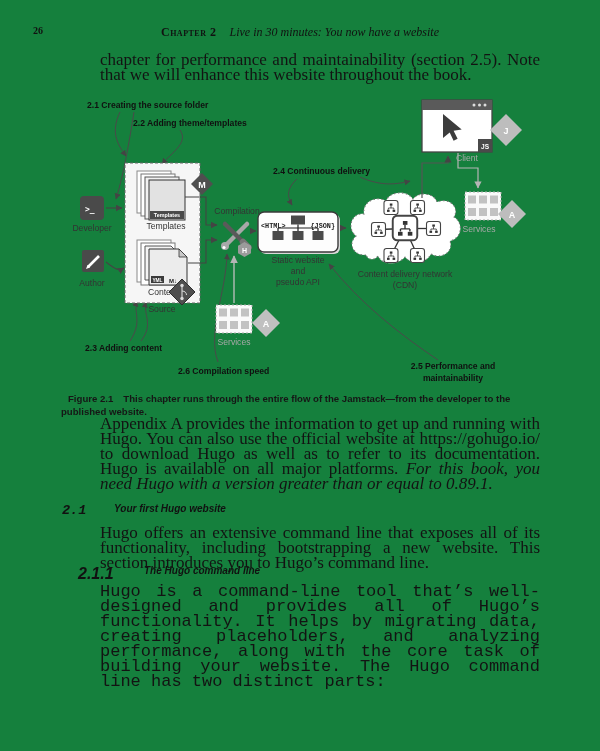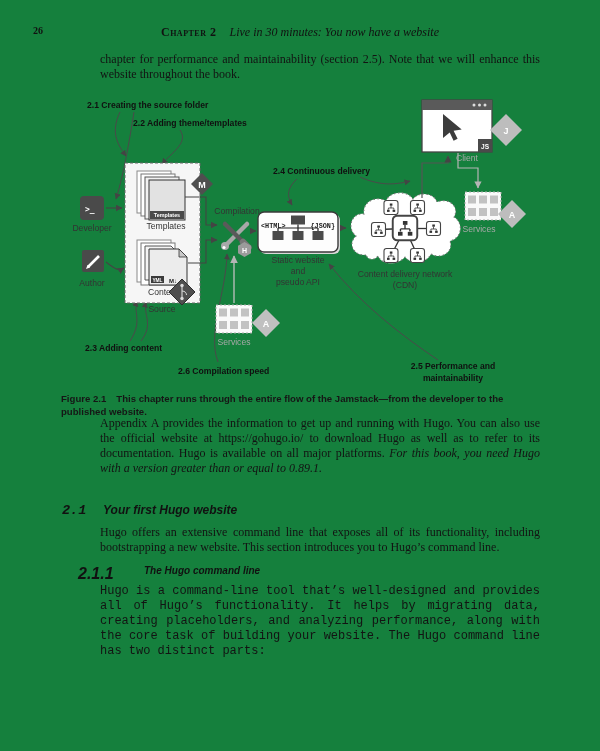--- a/index.html
+++ b/index.html
@@ -4,33 +4,33 @@
 <style>
   html,body{margin:0;padding:0;background:#fff;}
   #page{position:relative;width:600px;height:751px;background:#15803d;overflow:hidden;
         font-family:"Liberation Serif",serif;color:#111;}
   
   .pagenum{position:absolute;left:33px;top:25px;font-size:10px;font-weight:bold;}
   .runhead{position:absolute;left:0;top:25px;width:600px;text-align:center;font-size:12px;}
   .runhead .chap{font-variant:small-caps;font-weight:bold;letter-spacing:.5px;}
   .runhead .chaptitle{font-style:italic;margin-left:10px;}
   
-  .para{position:absolute;left:100px;width:440px;font-size:12px;line-height:15px;
+  .para{position:absolute;left:100px;width:440px;font-size:17px;line-height:15px;
         text-align:justify;color:#131313;}
   .ital{font-style:italic;}
   
   .figcap{position:absolute;left:61px;top:393px;width:484px;
           font-family:"Liberation Sans",sans-serif;font-weight:bold;
           font-size:9.6px;line-height:12.5px;color:#161616;}
-  .figcap .figlabel{margin-right:10px;}
+  .figcap .figlabel{margin-right:10px;margin-left:7px;}
   
   .h1num{position:absolute;left:62px;top:503px;font-family:Liberation Mono, monospace;
          font-weight:bold;font-style:italic;font-size:13.5px;}
-  .h1title{position:absolute;left:103px;top:503px;font-family:"Liberation Sans",sans-serif;
-         font-weight:bold;font-style:italic;font-size:12px;}
+  .h1title{position:absolute;left:114px;top:503px;font-family:"Liberation Sans",sans-serif;
+         font-weight:bold;font-style:italic;font-size:10px;}
   .h2num{position:absolute;left:78px;top:565px;font-family:"Liberation Sans",sans-serif;
          font-weight:bold;font-style:italic;font-size:16px;}
   .h2title{position:absolute;left:120px;top:565px;font-family:"Liberation Sans",sans-serif;
          font-weight:bold;font-style:italic;font-size:10px;margin-left:24px;}
   
   svg{position:absolute;left:30px;top:95px;}
   .callout{font:bold 8.6px "Liberation Sans",sans-serif;fill:#101010;}
   .dlabel{font:8.6px "Liberation Sans",sans-serif;fill:#333;}
   .glabel{font:8.6px "Liberation Sans",sans-serif;fill:#a9a9a9;}
   .tinyw{font:bold 5.4px "Liberation Sans",sans-serif;fill:#fff;}

